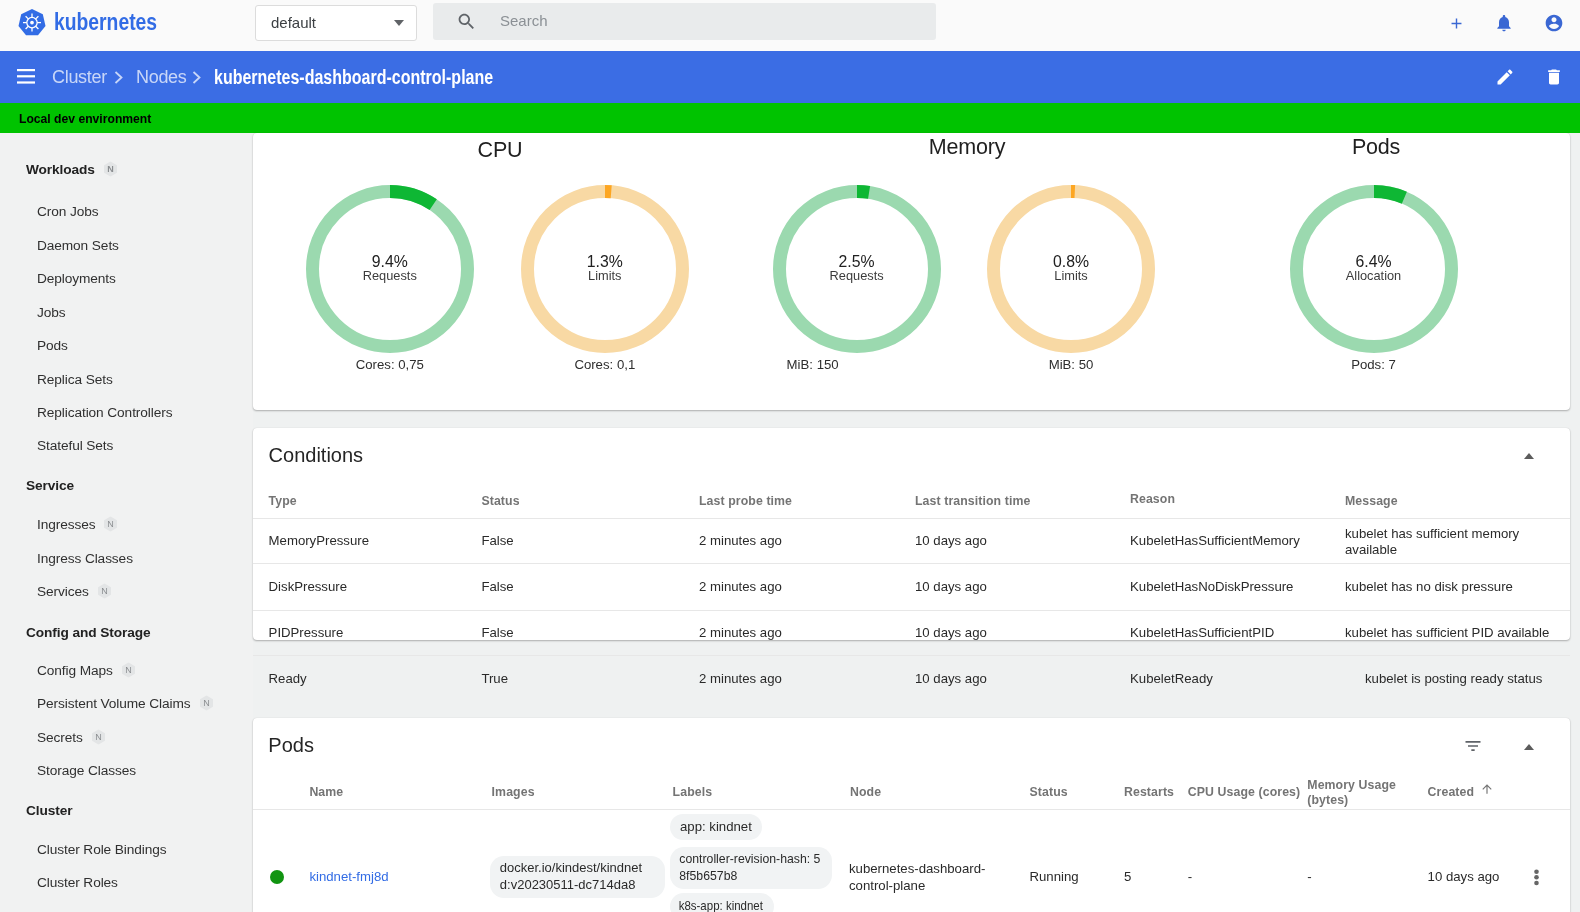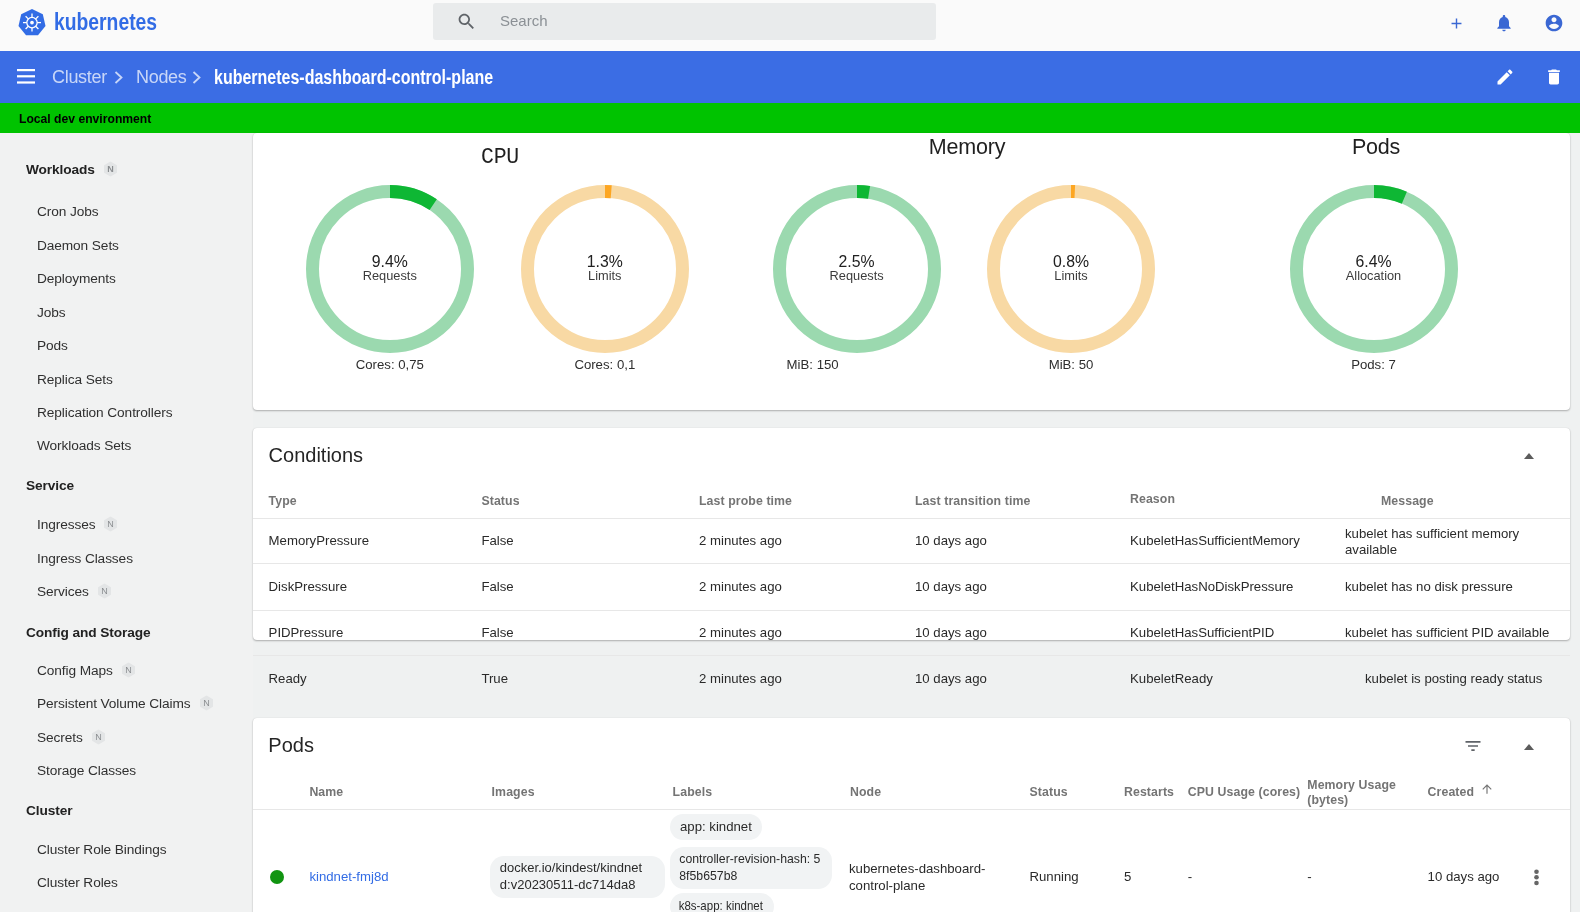--- a/index.html
+++ b/index.html
@@ -38,20 +38,26 @@
         <line x1="9.8" y1="14.6" x2="6" y2="14.6"></line>
         <line x1="20.2" y1="14.6" x2="24" y2="14.6"></line>
         <line x1="11.3" y1="10.9" x2="8.6" y2="8.2"></line>
         <line x1="18.7" y1="10.9" x2="21.4" y2="8.2"></line>
         <line x1="11.3" y1="18.3" x2="8.6" y2="21"></line>
         <line x1="18.7" y1="18.3" x2="21.4" y2="21"></line>
       </g>
     </g>
   </svg>
   <div class="abs" style="left:54px;top:9px;font-size:23px;font-weight:bold;color:#326ce5;transform:scaleX(0.84);transform-origin:left;letter-spacing:0px;">kubernetes</div>
+  <div class="abs" style="left:255px;top:5px;width:162px;height:36px;background:#fff;border:1px solid #dcdcdc;border-radius:3px;">
+    <div class="abs" style="left:15px;top:8px;font-size:15px;color:#3c4043;">default</div>
+    <svg class="abs" style="right:12px;top:14px" width="10" height="6" viewBox="0 0 10 6">
+        <polygon points="0,0 10,0 5,6" fill="#606367"></polygon>
+      </svg>
+  </div>
   <div class="abs" style="left:433px;top:3px;width:503px;height:37px;background:#e9ebec;border-radius:3px;">
     <svg class="abs" style="left:23px;top:8px" width="21" height="21" viewBox="0 0 24 24">
         <path fill="#5f6368" d="M15.5 14h-.79l-.28-.27C15.41 12.59 16 11.11 16 9.5 16 5.91 13.09 3 9.5 3S3 5.91 3 9.5 5.91 16 9.5 16c1.61 0 3.09-.59 4.23-1.57l.27.28v.79l5 5L20.49 19l-5-5zm-6 0C7.01 14 5 11.99 5 9.5S7.01 5 9.5 5 14 7.01 14 9.5 11.99 14 9.5 14z"></path>
       </svg>
     <div class="abs" style="left:67px;top:9px;font-size:15px;color:#8b9095;">Search</div>
   </div>
   <svg class="abs" style="left:1448px;top:15px" width="17" height="17" viewBox="0 0 24 24">
       <path fill="#3a67d3" d="M19 13h-6v6h-2v-6H5v-2h6V5h2v6h6v2z"></path>
     </svg>
   <svg class="abs" style="left:1494px;top:12.5px" width="20" height="20" viewBox="0 0 24 24">
@@ -91,21 +97,21 @@
         <polygon points="7.5,0.5 14,4.2 14,11.8 7.5,15.5 1,11.8 1,4.2" fill="#e3e5e6"></polygon>
         <text x="7.5" y="11" text-anchor="middle" font-size="9" fill="#8a8d90" font-family="Liberation Sans, sans-serif">N</text>
       </svg></div>
   <div class="navitem" style="top:69.5px">Cron Jobs</div>
   <div class="navitem" style="top:103.8px">Daemon Sets</div>
   <div class="navitem" style="top:137.2px">Deployments</div>
   <div class="navitem" style="top:170.6px">Jobs</div>
   <div class="navitem" style="top:204px">Pods</div>
   <div class="navitem" style="top:237.5px">Replica Sets</div>
   <div class="navitem" style="top:271px">Replication Controllers</div>
-  <div class="navitem" style="top:304.4px">Workloads Sets</div>
+  <div class="navitem" style="top:304.4px">Stateful Sets</div>
   <div class="navhead" style="top:343.9px">Service</div>
   <div class="navitem" style="top:383.3px">Ingresses<svg class="nchip" width="15" height="16" viewBox="0 0 15 16">
         <polygon points="7.5,0.5 14,4.2 14,11.8 7.5,15.5 1,11.8 1,4.2" fill="#e3e5e6"></polygon>
         <text x="7.5" y="11" text-anchor="middle" font-size="9" fill="#8a8d90" font-family="Liberation Sans, sans-serif">N</text>
       </svg></div>
   <div class="navitem" style="top:416.8px">Ingress Classes</div>
   <div class="navitem" style="top:450.2px">Services<svg class="nchip" width="15" height="16" viewBox="0 0 15 16">
         <polygon points="7.5,0.5 14,4.2 14,11.8 7.5,15.5 1,11.8 1,4.2" fill="#e3e5e6"></polygon>
         <text x="7.5" y="11" text-anchor="middle" font-size="9" fill="#8a8d90" font-family="Liberation Sans, sans-serif">N</text>
       </svg></div>
@@ -121,21 +127,21 @@
   <div class="navitem" style="top:595.8px">Secrets<svg class="nchip" width="15" height="16" viewBox="0 0 15 16">
         <polygon points="7.5,0.5 14,4.2 14,11.8 7.5,15.5 1,11.8 1,4.2" fill="#e3e5e6"></polygon>
         <text x="7.5" y="11" text-anchor="middle" font-size="9" fill="#8a8d90" font-family="Liberation Sans, sans-serif">N</text>
       </svg></div>
   <div class="navitem" style="top:629.2px">Storage Classes</div>
   <div class="navhead" style="top:668.6px">Cluster</div>
   <div class="navitem" style="top:708px">Cluster Role Bindings</div>
   <div class="navitem" style="top:741.4px">Cluster Roles</div>
 </div>
 <div id="cardA" class="card">
-<div class="dntitle" style="left:247px;top:12px;transform:translateX(-50%);font-family:Liberation Mono, monospace;">CPU</div>
+<div class="dntitle" style="left:247px;top:5px;transform:translateX(-50%);">CPU</div>
 <div class="dntitle" style="left:714px;top:2px;transform:translateX(-50%);">Memory</div>
 <div class="dntitle" style="left:1123px;top:2px;transform:translateX(-50%);">Pods</div>
 <svg class="abs" style="left:52.80000000000001px;top:51.5px" width="168" height="168" viewBox="0 0 168 168">
   <circle cx="84" cy="84" r="77.5" fill="none" stroke="#9bd9af" stroke-width="13"></circle>
   <circle cx="84" cy="84" r="77.5" fill="none" stroke="#0eb734" stroke-width="13" stroke-dasharray="45.77 441.17" transform="rotate(-90 84 84)"></circle>
 </svg>
 <div class="abs" style="left:66.80000000000001px;top:119.5px;width:140px;text-align:center;font-size:15.8px;color:#212121;">9.4%</div>
 <div class="abs" style="left:66.80000000000001px;top:134.5px;width:140px;text-align:center;font-size:12.8px;color:#3c3c3c;">Requests</div>
 <div class="abs" style="left:66.80000000000001px;top:223.5px;width:140px;text-align:center;font-size:13.2px;color:#2e2e2e;">Cores: 0,75</div>
 <svg class="abs" style="left:267.8px;top:51.5px" width="168" height="168" viewBox="0 0 168 168">
@@ -170,21 +176,21 @@
 <div id="cardB" class="card">
 <div class="ctitle" style="left:15.6px;top:16px;">Conditions</div>
 <svg class="abs" style="left:1270px;top:23px" width="12" height="10" viewBox="0 0 12 10">
       <polygon points="6,2 11,8 1,8" fill="#5c5c5c"></polygon>
     </svg>
 <div class="thead" style="left:15.6px;top:66px;">Type</div>
 <div class="thead" style="left:228.4px;top:66px;">Status</div>
 <div class="thead" style="left:446px;top:66px;">Last probe time</div>
 <div class="thead" style="left:662px;top:66px;">Last transition time</div>
 <div class="thead" style="left:877px;top:64px;">Reason</div>
-<div class="thead" style="left:1128px;top:66px;">Message</div>
+<div class="thead" style="left:1092px;top:66px;">Message</div>
 <div class="hline" style="top:90px;"></div>
 <div class="hline" style="top:135.4px;"></div>
 <div class="hline" style="top:182px;"></div>
 <div class="hline" style="top:227.3px;"></div>
 <div class="tcell" style="left:15.6px;top:105.4px;">MemoryPressure</div>
 <div class="tcell" style="left:228.4px;top:105.4px;">False</div>
 <div class="tcell" style="left:446px;top:105.4px;">2 minutes ago</div>
 <div class="tcell" style="left:662px;top:105.4px;">10 days ago</div>
 <div class="tcell" style="left:877px;top:105.4px;">KubeletHasSufficientMemory</div>
 <div class="tcell" style="left:1092px;top:97.9px;">kubelet has sufficient memory</div>

